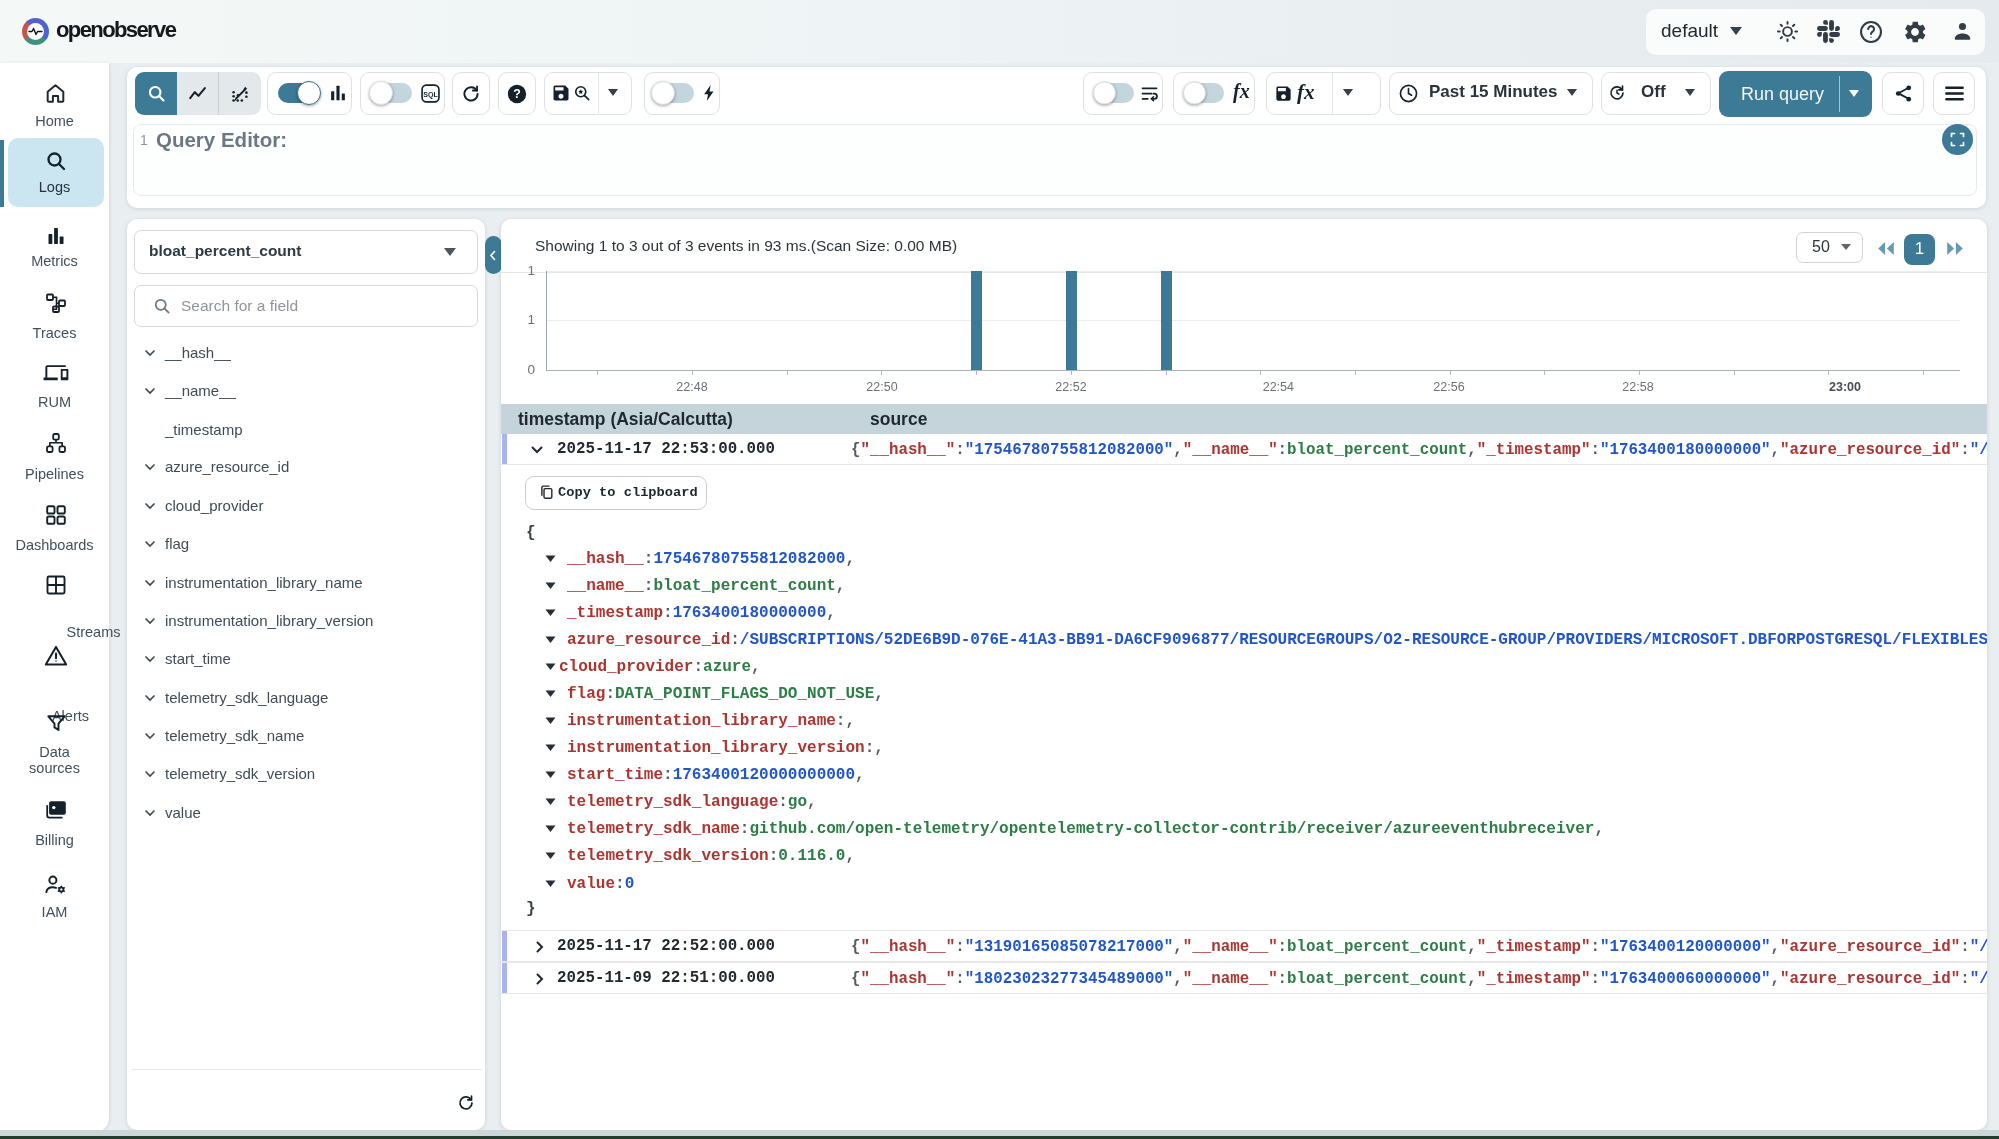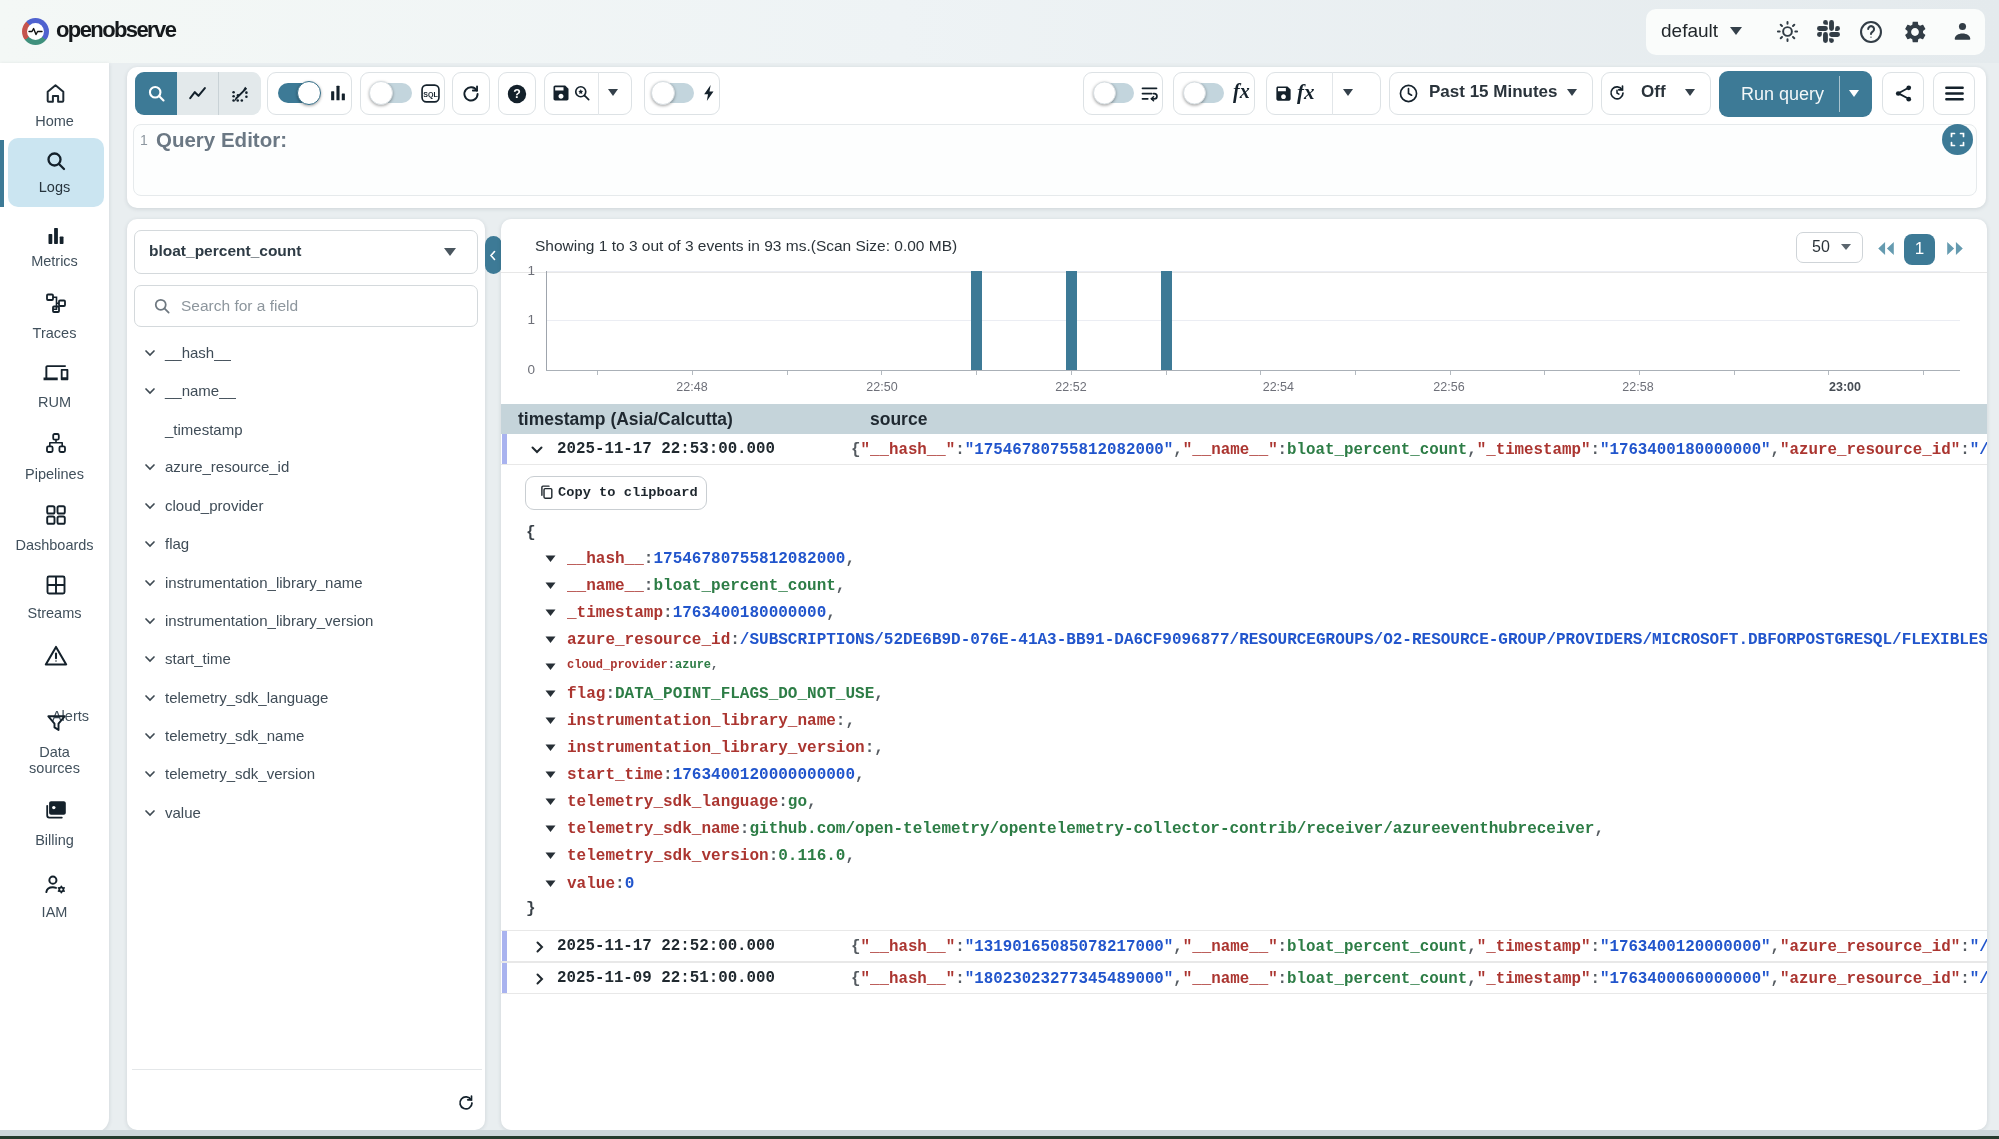--- a/index.html
+++ b/index.html
@@ -104,21 +104,21 @@
       <rect x="13.5" y="3.2" width="7.3" height="7.3" rx="1.6"></rect>
       <rect x="3.2" y="13.5" width="7.3" height="7.3" rx="1.6"></rect>
       <rect x="13.5" y="13.5" width="7.3" height="7.3" rx="1.6"></rect>
     </svg>
     <div class="navitem" style="top:537px;">Dashboards</div>
 
     <svg class="abs" style="left:44px;top:573px" width="24" height="24" viewBox="0 0 24 24" fill="none" stroke="#14212b" stroke-width="1.9">
       <rect x="3.5" y="3.5" width="17" height="17" rx="1.5"></rect>
       <path d="M3.5 12h17M12 3.5v17"></path>
     </svg>
-    <div class="navitem" style="top:605px;">Streams</div>
+    <div class="navitem" style="top:624px;margin-left:39px;">Streams</div>
 
     <svg class="abs" style="left:43px;top:643px" width="26" height="26" viewBox="0 0 24 24" fill="none" stroke="#14212b" stroke-width="1.9" stroke-linejoin="round">
       <path d="M12 3.6 21.4 19.8H2.6z"></path>
       <path d="M12 9.7v4.3" stroke-linecap="round"></path>
       <circle cx="12" cy="16.6" r="0.7" fill="#14212b" stroke="none"></circle>
     </svg>
     <div class="navitem" style="top:708px;padding-left:32px;">Alerts</div>
 
     <svg class="abs" style="left:45px;top:712px" width="23" height="23" viewBox="0 0 24 24" fill="none" stroke="#14212b" stroke-width="2" stroke-linejoin="round">
       <path d="M3.5 4.5h17l-6.4 7.6v6.6l-4.2-2.6v-4z"></path>
@@ -445,21 +445,21 @@
       <path d="M0.5 0.5h10L5.5 7z"></path>
     </svg>
   <div class="abs mono" style="left:66px;top:385px;width:1420px;font-size:16px;white-space:nowrap;overflow:hidden;"><span class="kred">_timestamp</span><span class="gry">:</span><span class="vblue">1763400180000000</span><span class="gry">,</span></div>
   <svg class="abs" style="left:44px;top:417px" width="11" height="8" viewBox="0 0 11 8" fill="#272f36">
       <path d="M0.5 0.5h10L5.5 7z"></path>
     </svg>
   <div class="abs mono" style="left:66px;top:412px;width:1420px;font-size:16px;white-space:nowrap;overflow:hidden;"><span class="kred">azure_resource_id</span><span class="gry">:</span><span class="vblue">/SUBSCRIPTIONS/52DE6B9D-076E-41A3-BB91-DA6CF9096877/RESOURCEGROUPS/O2-RESOURCE-GROUP/PROVIDERS/MICROSOFT.DBFORPOSTGRESQL/FLEXIBLESERVERS/O2-POSTGRES-FLEX</span></div>
   <svg class="abs" style="left:44px;top:444px" width="11" height="8" viewBox="0 0 11 8" fill="#272f36">
       <path d="M0.5 0.5h10L5.5 7z"></path>
     </svg>
-  <div class="abs mono" style="left:66px;top:439px;width:1420px;font-size:12px;white-space:nowrap;overflow:hidden;"><span class="kred">cloud_provider</span><span class="gry">:</span><span class="vgreen">azure</span><span class="gry">,</span></div>
+  <div class="abs mono" style="left:58px;top:439px;width:1420px;font-size:16px;white-space:nowrap;overflow:hidden;"><span class="kred">cloud_provider</span><span class="gry">:</span><span class="vgreen">azure</span><span class="gry">,</span></div>
   <svg class="abs" style="left:44px;top:471px" width="11" height="8" viewBox="0 0 11 8" fill="#272f36">
       <path d="M0.5 0.5h10L5.5 7z"></path>
     </svg>
   <div class="abs mono" style="left:66px;top:466px;width:1420px;font-size:16px;white-space:nowrap;overflow:hidden;"><span class="kred">flag</span><span class="gry">:</span><span class="vgreen">DATA_POINT_FLAGS_DO_NOT_USE</span><span class="gry">,</span></div>
   <svg class="abs" style="left:44px;top:498px" width="11" height="8" viewBox="0 0 11 8" fill="#272f36">
       <path d="M0.5 0.5h10L5.5 7z"></path>
     </svg>
   <div class="abs mono" style="left:66px;top:493px;width:1420px;font-size:16px;white-space:nowrap;overflow:hidden;"><span class="kred">instrumentation_library_name</span><span class="gry">:</span><span class="vgreen"></span><span class="gry">,</span></div>
   <svg class="abs" style="left:44px;top:525px" width="11" height="8" viewBox="0 0 11 8" fill="#272f36">
       <path d="M0.5 0.5h10L5.5 7z"></path>

